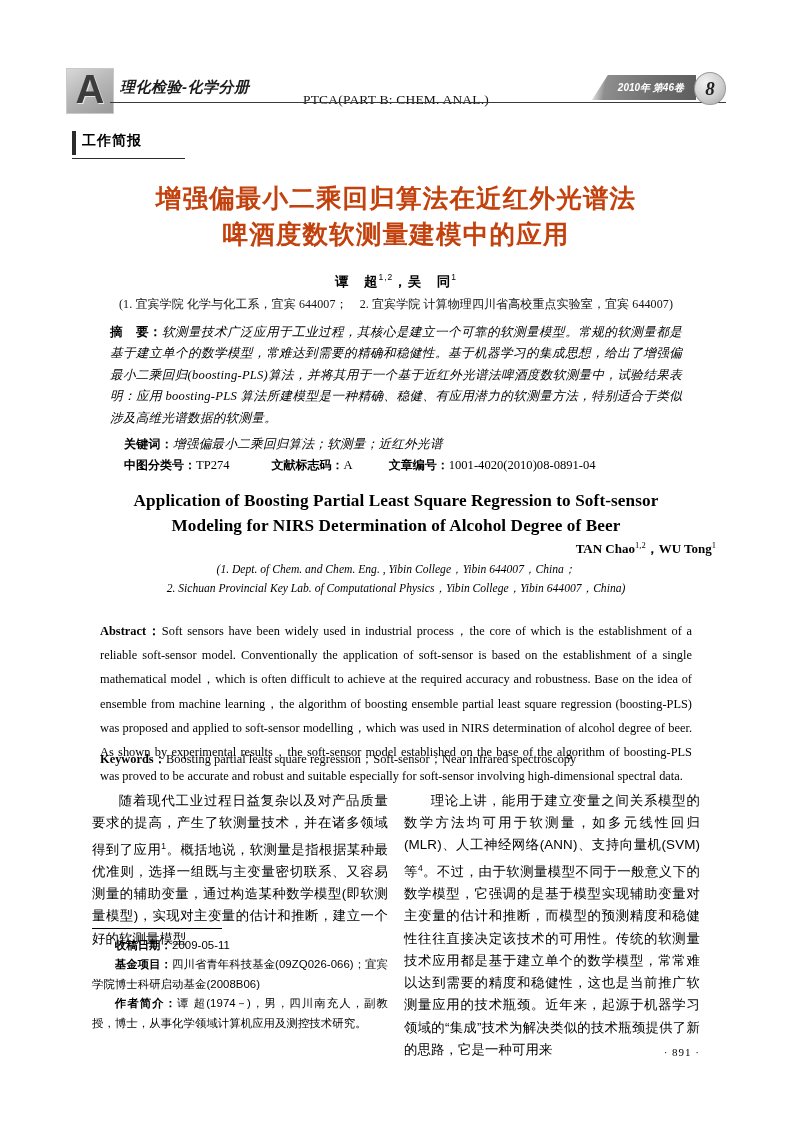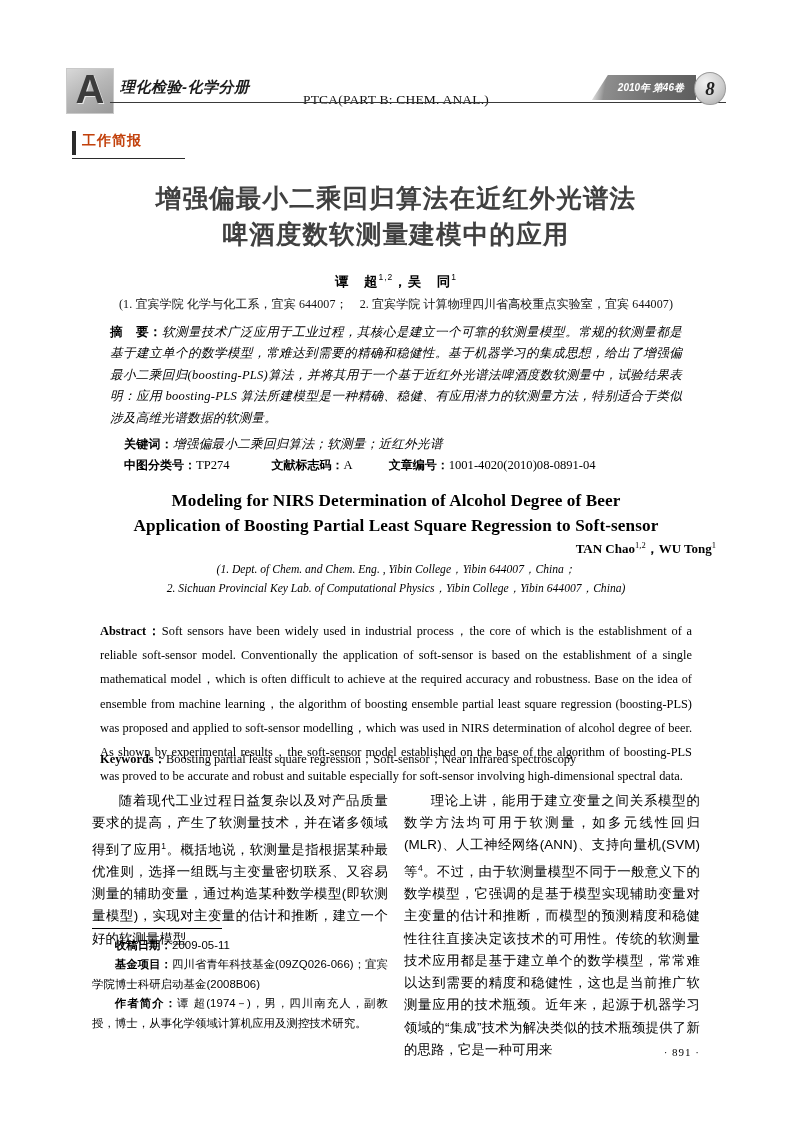--- a/index.html
+++ b/index.html
@@ -118,42 +118,42 @@
     width: 4px; height: 24px;
     background: #2b2b2b;
   }
   .section-tag .label {
     position: absolute;
     left: 10px; top: 1px;
     font-family: "Liberation Sans", sans-serif;
     font-weight: bold;
     font-size: 14px;
     letter-spacing: 1px;
-    color: #c2410c;
+    color: #000000;
     white-space: nowrap;
   }
   .section-tag .underline {
     position: absolute;
     left: 0; bottom: -2px;
     width: 113px; height: 0;
     border-top: 1.4px solid #2b2b2b;
   }
 
   
   .cn-title {
     position: absolute;
     left: 76px; top: 180px;
     width: 640px;
     text-align: center;
     font-family: "Liberation Sans", sans-serif;
     font-weight: bold;
     font-size: 25.5px;
     line-height: 36px;
     letter-spacing: 1.2px;
-    color: #404040;
+    color: #c2410c;
   }
 
   .cn-authors {
     position: absolute;
     left: 76px; top: 272px;
     width: 640px;
     text-align: center;
     font-family: "Liberation Sans", sans-serif;
     font-weight: bold;
     font-size: 13.5px;
@@ -346,22 +346,22 @@
 
   <div class="cn-kw">
     <span class="lbl">关键词：</span><span class="body">增强偏最小二乘回归算法；软测量；近红外光谱</span>
   </div>
 
   <div class="cn-meta">
     <span class="seg"><span class="lbl">中图分类号：</span><span>TP274</span></span><span class="gap1"></span><span class="seg"><span class="lbl">文献标志码：</span><span>A</span></span><span class="gap2"></span><span class="seg"><span class="lbl">文章编号：</span><span>1001-4020(2010)08-0891-04</span></span>
   </div>
 
   <div class="en-title">
+    <div>Application of Boosting Partial Least Square Regression to Soft-sensor</div>
     <div>Modeling for NIRS Determination of Alcohol Degree of Beer</div>
-    <div>Application of Boosting Partial Least Square Regression to Soft-sensor</div>
   </div>
 
   <div class="en-authors">TAN Chao<sup>1,2</sup>，WU Tong<sup>1</sup></div>
   <div class="en-affil">
     <div>(1. Dept. of Chem. and Chem. Eng. , Yibin College，Yibin 644007，China；</div>
     <div>2. Sichuan Provincial Key Lab. of Computational Physics，Yibin College，Yibin 644007，China)</div>
   </div>
 
   <div class="en-abs">
     <b>Abstract：</b><span>Soft sensors have been widely used in industrial process，the core of which is the establishment of a reliable soft-sensor model. Conventionally the application of soft-sensor is based on the establishment of a single mathematical model，which is often difficult to achieve at the required accuracy and robustness. Base on the idea of ensemble from machine learning，the algorithm of boosting ensemble partial least square regression (boosting-PLS) was proposed and applied to soft-sensor modelling，which was used in NIRS determination of alcohol degree of beer. As shown by experimental results，the soft-sensor model established on the base of the algorithm of boosting-PLS was proved to be accurate and robust and suitable especially for soft-sensor involving high-dimensional spectral data.</span>

